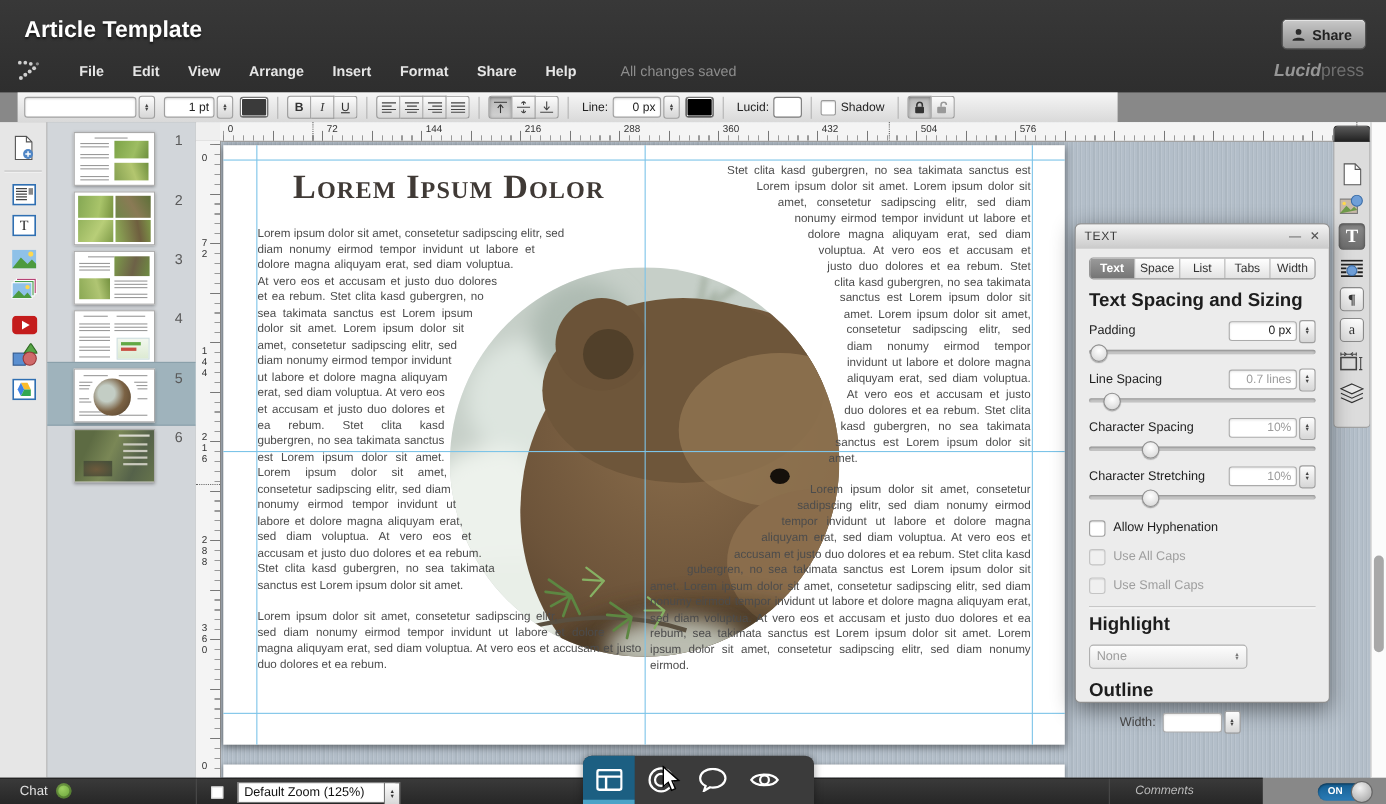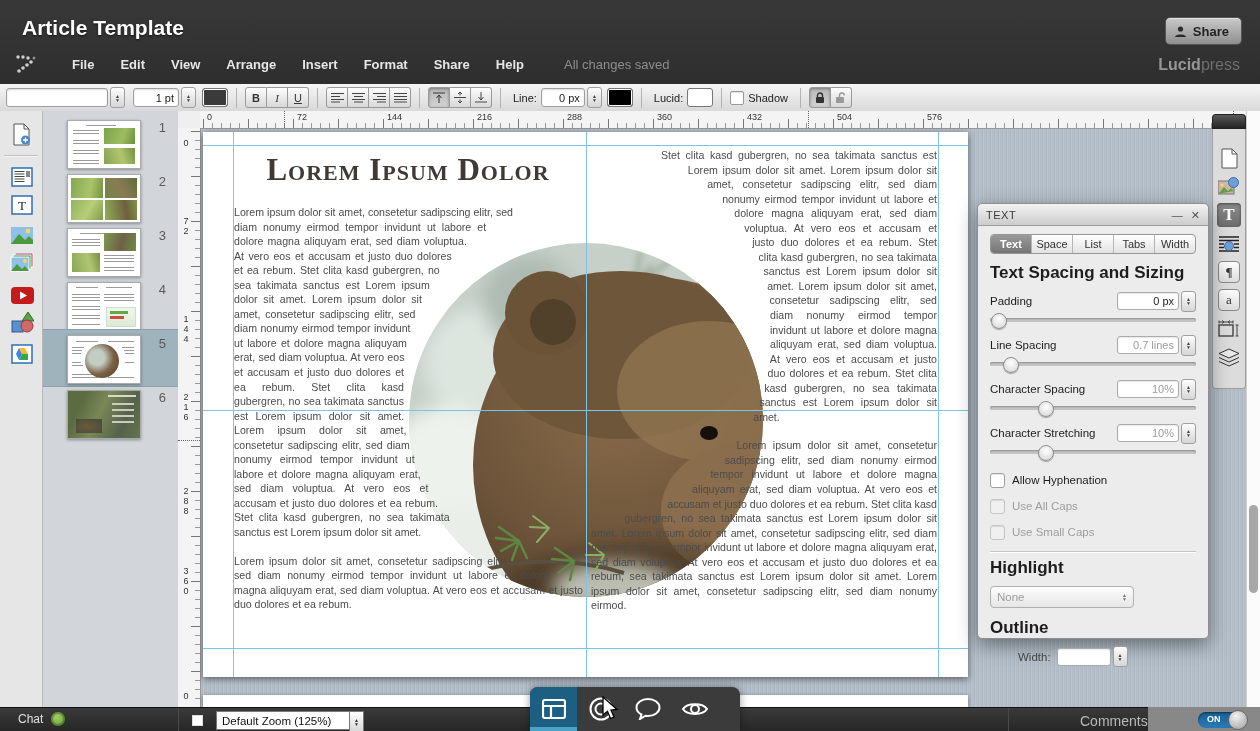--- a/index.html
+++ b/index.html
@@ -9,23 +9,23 @@
   .hdr{position:absolute;left:0;top:0;width:1260px;height:84px;background:linear-gradient(#383838,#2e2e2e);}
   .hdr-title{position:absolute;left:22px;top:16px;color:#fff;font-size:21px;font-weight:bold;text-shadow:0 1px 2px rgba(0,0,0,.6);}
   .share-btn{position:absolute;right:18px;top:17px;height:26px;padding:0 12px 0 8px;display:flex;align-items:center;gap:6px;
      background:linear-gradient(#c9c9c9,#8f8f8f);border:1px solid #555;border-radius:5px;color:#222;font-size:13px;font-weight:bold;
      box-shadow:inset 0 1px 0 rgba(255,255,255,.5);}
   .menu-row{position:absolute;left:14px;top:53px;display:flex;align-items:center;gap:26px;}
   .logo{width:24px;height:22px;margin-right:8px;}
   .menu-item{color:#e6e6e6;font-size:13px;font-weight:bold;cursor:default;}
   .save-status{color:#8d8d8d;font-size:13px;margin-left:14px;}
   .lp-logo{position:absolute;right:20px;top:56px;font-size:16px;color:#6f6f6f;}
-  .lp-logo b{color:#969696;}
-  
-  .tb{position:absolute;left:0;top:84px;width:1260px;height:27px;background:linear-gradient(#f6f6f6,#d9d9d9);
+  .lp-logo b{color:#969696;font-style:italic;}
+  
+  .tb{position:absolute;left:16px;top:84px;width:1000px;height:27px;background:linear-gradient(#f6f6f6,#d9d9d9);
       border-bottom:1px solid #8f8f8f;display:flex;align-items:center;}
   .tb .sep{width:1px;height:20px;background:#b3b3b3;margin:0 8px;}
   .field{background:#fff;border:1px solid #9f9f9f;border-radius:3px;height:17px;font-size:11px;color:#222;
          display:flex;align-items:center;justify-content:flex-end;padding:0 4px;box-shadow:inset 0 1px 2px rgba(0,0,0,.15);}
   .stepper{width:13px;height:19px;margin-left:2px;border:1px solid #9f9f9f;border-radius:3px;background:linear-gradient(#fdfdfd,#d6d6d6);
          display:flex;flex-direction:column;align-items:center;justify-content:center;font-size:5px;color:#444;line-height:4px;}
   .swatch{width:24px;height:17px;border:1px solid #777;border-radius:3px;box-shadow:inset 0 0 0 1px #fff;}
   .tbtn{height:19px;min-width:20px;border:1px solid #9a9a9a;background:linear-gradient(#fdfdfd,#d8d8d8);
         display:flex;align-items:center;justify-content:center;font-size:11px;color:#333;}
   .grp{display:flex;} .grp .tbtn+.tbtn{border-left:none;}
@@ -130,21 +130,21 @@
   .bbar{position:absolute;left:0;top:707px;width:1148px;height:24px;background:linear-gradient(#3a3a3a,#262626);border-top:1px solid #111;}
   .bbar .bsep{position:absolute;top:0;width:1px;height:24px;background:#4a4a4a;}
   .chat{position:absolute;left:18px;top:4px;color:#e0e0e0;font-size:12px;display:flex;align-items:center;gap:8px;}
   .chat-dot{width:14px;height:14px;border-radius:50%;background:radial-gradient(circle at 40% 35%,#9ed162,#5f9a33);
      box-shadow:inset 0 0 0 2px rgba(0,0,0,.25);}
   .fit-ic{position:absolute;left:192px;top:7px;width:9px;height:9px;border:1px solid #ddd;background:#fff;}
   .zoom-sel{position:absolute;left:216px;top:3px;width:132px;height:17px;background:#fff;border:1px solid #777;
      font-size:11.5px;color:#111;display:flex;align-items:center;padding:0 5px;}
   .zoom-step{position:absolute;left:349px;top:3px;width:13px;height:19px;background:linear-gradient(#fefefe,#d8d8d8);
      border:1px solid #777;display:flex;flex-direction:column;align-items:center;justify-content:center;font-size:5px;color:#333;line-height:4px;}
-  .comments-lbl{position:absolute;left:1080px;top:5px;color:#b9b9b9;font-size:14px;}
+  .comments-lbl{position:absolute;left:1032px;top:5px;color:#b9b9b9;font-size:11px;font-style:italic;}
   .toggle{position:absolute;left:1198px;top:4px;width:48px;height:16px;border-radius:9px;background:linear-gradient(#155e92,#2a7cb7);
      box-shadow:inset 0 1px 2px rgba(0,0,0,.5);}
   .toggle .on{position:absolute;left:9px;top:2px;color:#fff;font-size:9px;font-weight:bold;}
   .knob{position:absolute;right:-2px;top:-2px;width:20px;height:20px;border-radius:50%;
      background:radial-gradient(circle at 40% 30%,#f2f2f2,#9c9c9c);border:1px solid #666;box-sizing:border-box;}
   
   .ctr{position:absolute;left:530px;top:687px;width:210px;height:44px;background:#3b3b3b;border-radius:8px 8px 0 0;
      box-shadow:0 0 8px rgba(0,0,0,.4);z-index:15;display:flex;}
   .ctile{width:47px;height:44px;display:flex;align-items:center;justify-content:center;}
   .ctile.active{background:#1c5f82;border-radius:8px 0 0 0;box-shadow:inset 0 -4px 0 #4ba3c7;}

